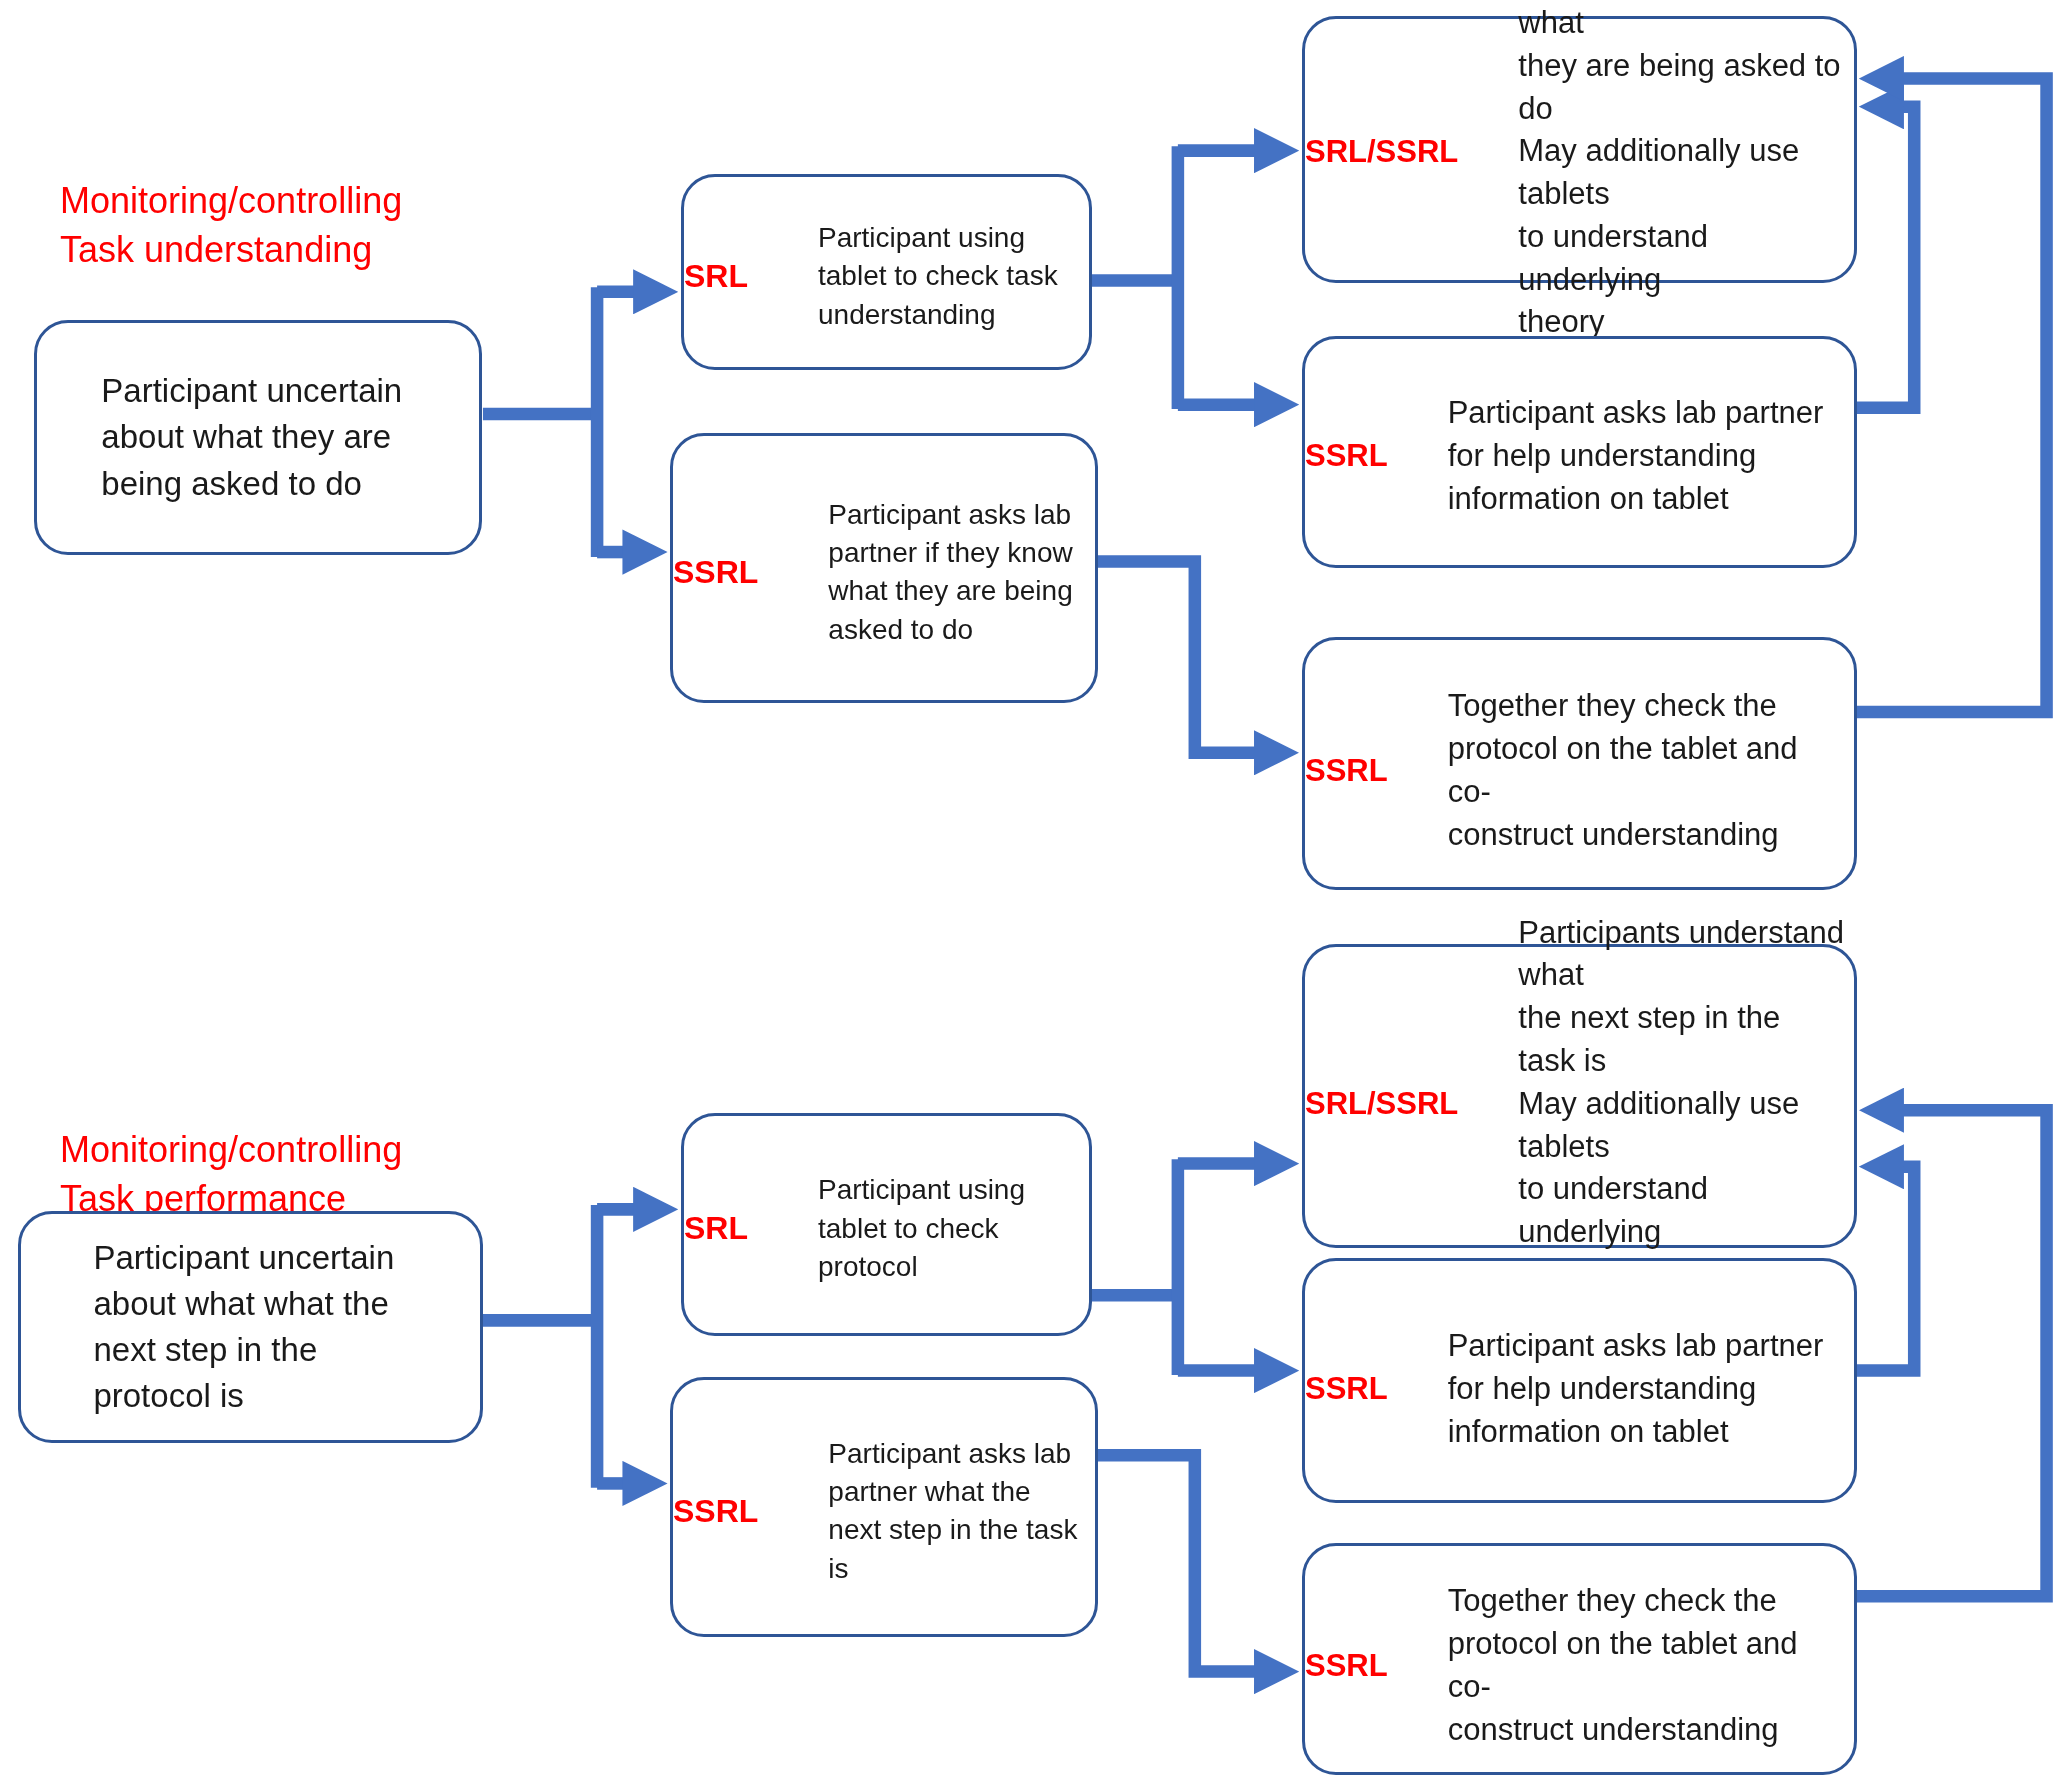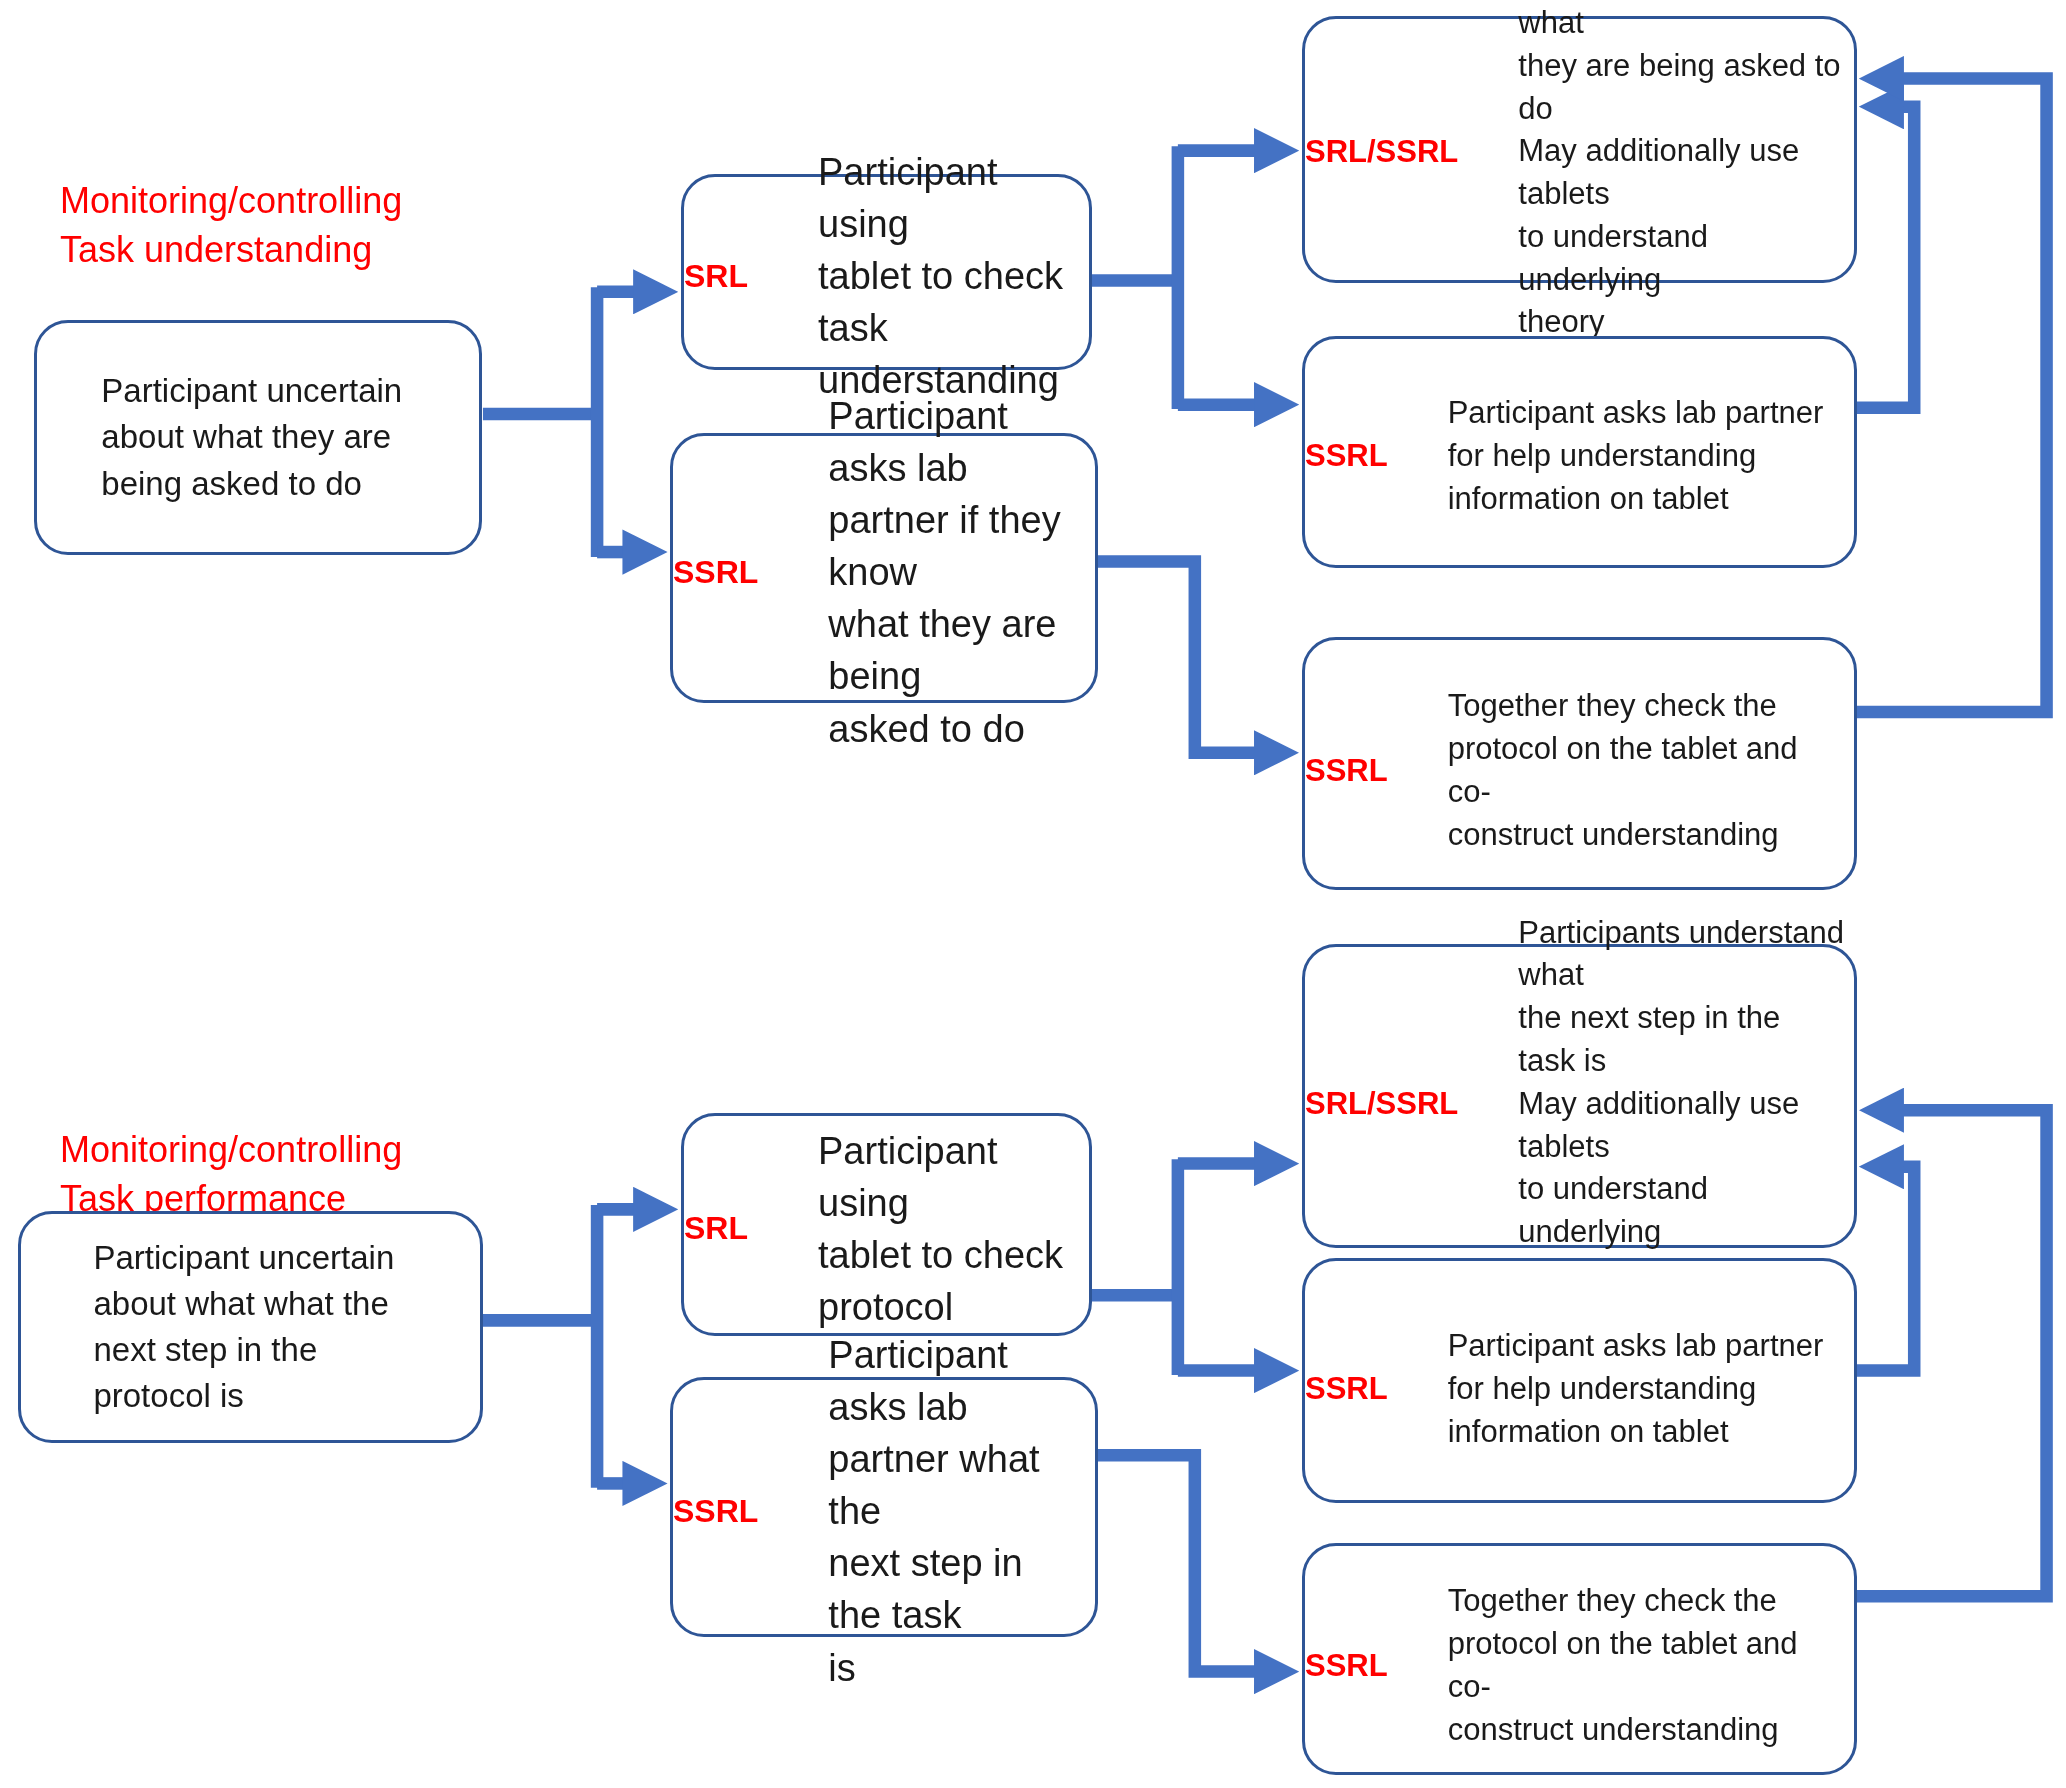--- a/index.html
+++ b/index.html
@@ -43,21 +43,21 @@
     text-align:center;
     font-size:32px;
     line-height:1.35;
   }
   .box-body{
     color:var(--body-text,#1A1A1A);
     white-space:pre-line;
     text-align:left;
   }
   .col-a .box-body{font-size:33px;line-height:1.40;padding-right:12.5px;}
-  .col-mid .box-body{font-size:38px;line-height:1.37;padding-left:70px;padding-right:10px;}
+  .col-mid .box-body{font-size:28px;line-height:1.37;padding-left:70px;padding-right:10px;}
   .col-right .box-title{font-size:31px;}
   .col-right .box-body{font-size:31px;line-height:1.38;padding-left:60px;padding-right:9px;}
   #connector-layer{
     position:absolute;left:0;top:0;width:2066px;height:1789px;z-index:1;
   }
   .conn{
     fill:none;
     stroke:var(--connector-blue,#4472C4);
     stroke-width:20px;
     stroke-linecap:butt;

